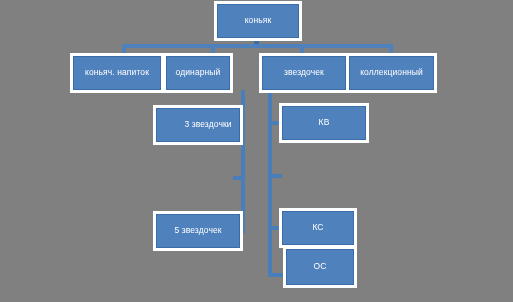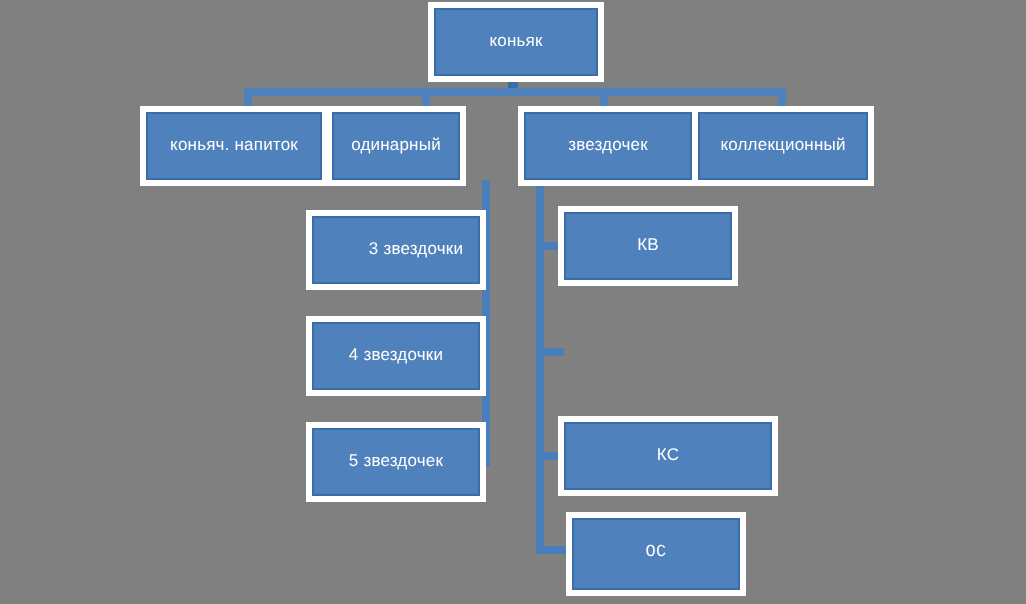--- a/index.html
+++ b/index.html
@@ -91,30 +91,27 @@
   <div class="node" style="left:262px; top:56px; width:84px; height:34px;">
     <span>звездочек</span>
   </div>
   <div class="node" style="left:349px; top:56px; width:85px; height:34px;">
     <span>коллекционный</span>
   </div>
 
   <div class="node" style="left:156px; top:108px; width:84px; height:34px;padding-left:20px;">
     <span>3 звездочки</span>
   </div>
-  <div class="node" style="left:156px; top:161px; width:84px; height:34px;">
-    <span>4 звездочки</span>
-  </div>
   <div class="node" style="left:156px; top:214px; width:84px; height:34px;">
     <span>5 звездочек</span>
   </div>
 
   <div class="node" style="left:282px; top:106px; width:84px; height:34px;">
     <span>КВ</span>
   </div>
-  <div class="node" style="left:282px; top:211px; width:104px; height:34px;">
+  <div class="node" style="left:282px; top:211px; width:72px; height:34px;">
     <span>КС</span>
   </div>
-  <div class="node" style="left:286px; top:259px; width:84px; height:36px;font-family:Liberation Mono, monospace;">
+  <div class="node" style="left:286px; top:249px; width:68px; height:36px;">
     <span>ОС</span>
   </div>
 
 </div>
 
 </body></html>

